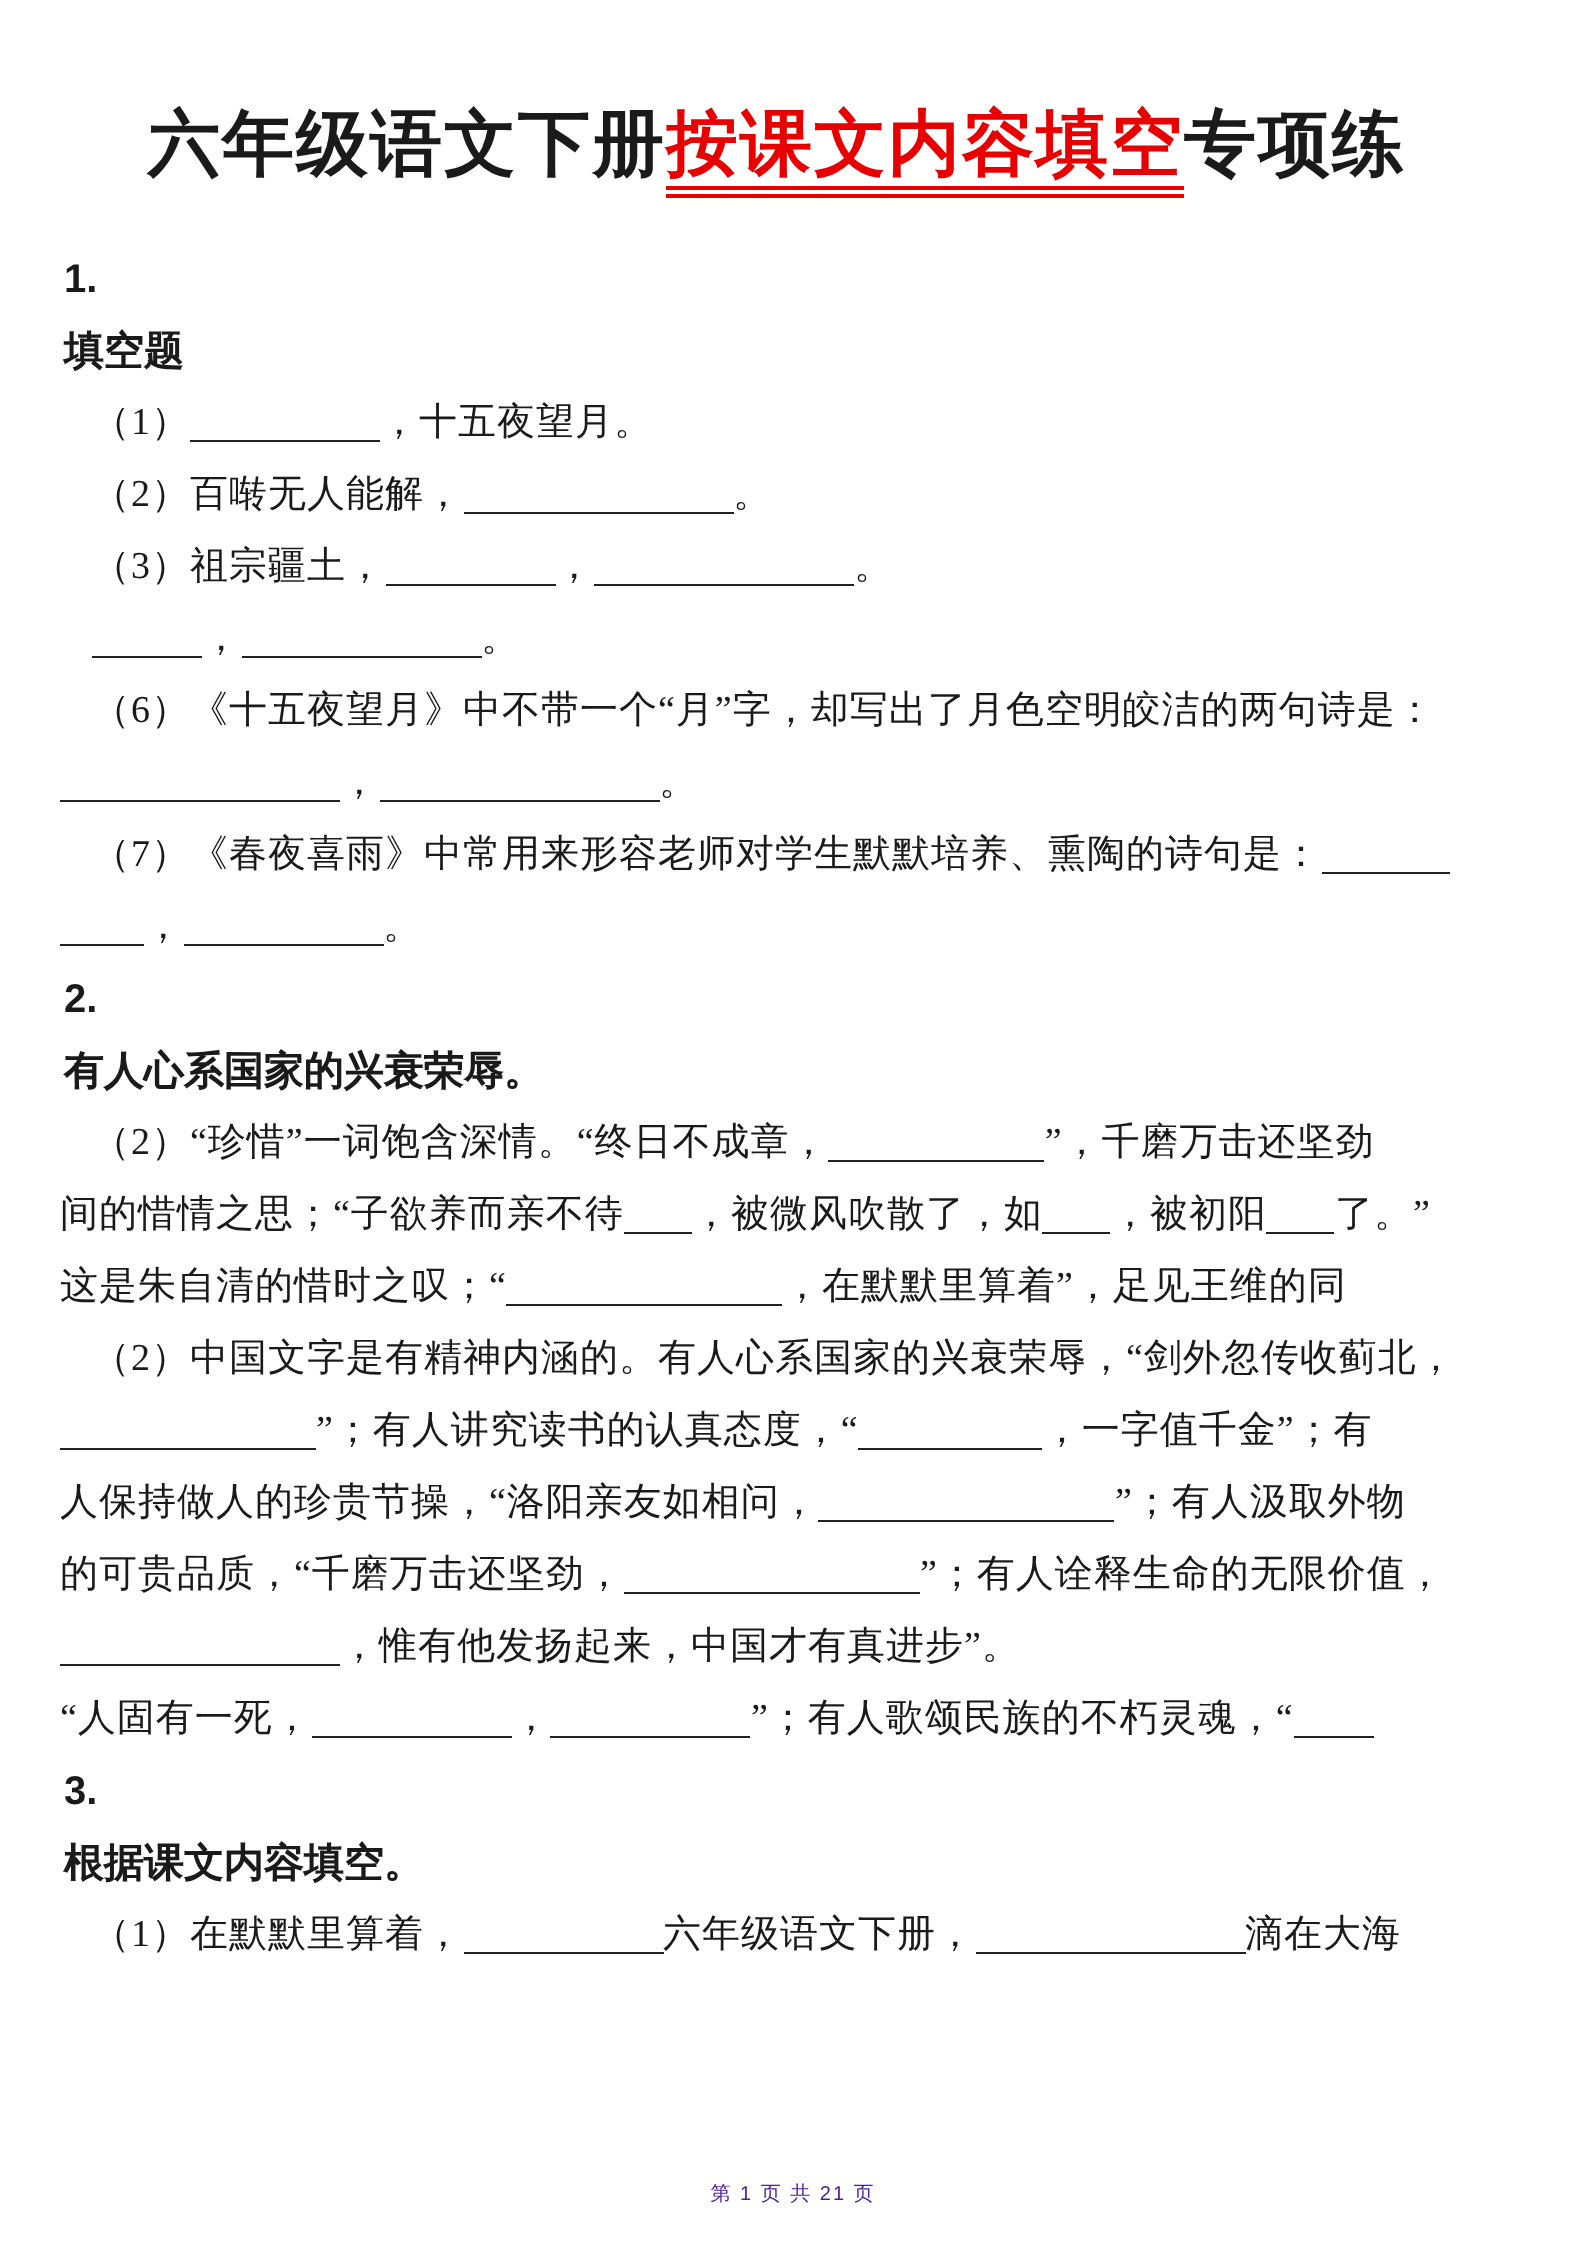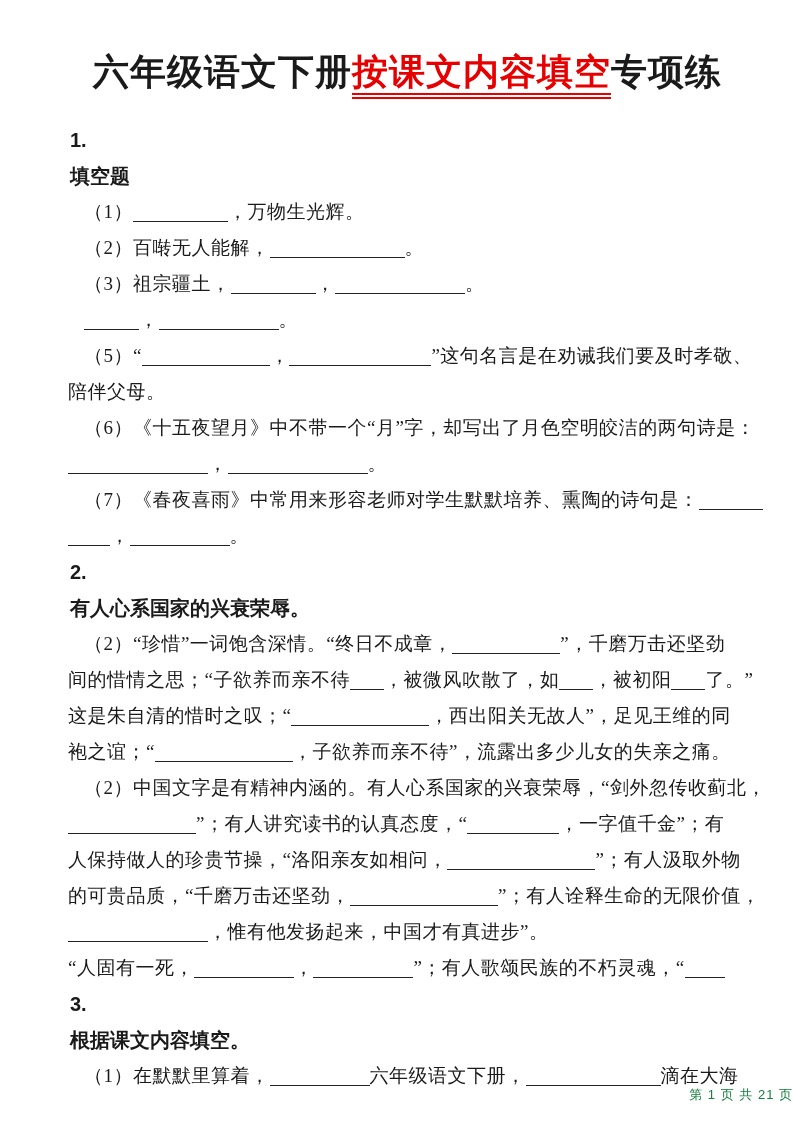--- a/index.html
+++ b/index.html
@@ -1,81 +1,76 @@
 <!DOCTYPE html>
 <html><head>
 <meta charset="utf-8">
 <style>
   html,body{margin:0;padding:0;background:#ffffff;}
   body{
     width:793px;height:1122px;position:relative;overflow:hidden;
     font-family:"Liberation Serif","DejaVu Serif",serif;color:#1a1a1a;
   }
-  .page{box-sizing:border-box;width:793px;height:1122px;padding:48px 46px 0 68px;position:relative;}
+  .page{box-sizing:border-box;width:793px;height:1122px;padding:48px 46px 0 30px;position:relative;}
   .title{
     text-align:center;margin:0 0 26px 0;
     font-family:"Liberation Sans","DejaVu Sans",sans-serif;
     font-weight:900;font-size:36px;line-height:48px;letter-spacing:1px;white-space:nowrap;
   }
   .title .hl{color:#e60000;border-bottom:6px double #e60000;padding-bottom:1px;}
   .sec-heading{
     font-family:"Liberation Sans","DejaVu Sans",sans-serif;
     font-weight:700;font-size:20px;line-height:36px;padding-left:2px;white-space:nowrap;
   }
   .sec-heading .num{display:inline-block;min-width:30px;}
   .line{font-size:19px;line-height:36px;letter-spacing:0.5px;white-space:nowrap;}
   .item .line:first-child{padding-left:16px;}
   .blank{
     display:inline-block;height:16px;vertical-align:-4px;
     border-bottom:1.6px solid #222222;
   }
   .footer{
-    position:absolute;left:0;bottom:18px;width:100%;text-align:right;
+    position:absolute;left:0;bottom:18px;width:100%;text-align:center;
     font-family:"Liberation Sans","DejaVu Sans",sans-serif;
-    font-size:13px;color:#15803d;letter-spacing:1px;
+    font-size:10px;color:#4c1d95;letter-spacing:1px;
   }
 </style>
 </head>
 <body>
 
 <div class="page">
   <h1 class="title"><span>六年级语文下册</span><span class="hl">按课文内容填空</span><span>专项练</span></h1>
 
   <div id="content">
       <div class="sec-heading"><div class="num">1.</div><div class="lab">填空题</div></div>
       <div class="item">
-        <div class="line"><span class="txt">（1）</span><span class="blank" style="width: 95px;"></span><span class="txt">，万物生光辉。</span></div>
+        <div class="line"><span class="txt">（1）</span><span class="blank" style="width: 95px;"></span><span class="txt">，十五夜望月。</span></div>
       </div>
       <div class="item">
         <div class="line"><span class="txt">（2）百啭无人能解，</span><span class="blank" style="width: 135px;"></span><span class="txt">。</span></div>
       </div>
       <div class="item">
         <div class="line"><span class="txt">（3）祖宗疆土，</span><span class="blank" style="width: 85px;"></span><span class="txt">，</span><span class="blank" style="width: 130px;"></span><span class="txt">。</span></div>
       </div>
       <div class="item">
         <div class="line"><span class="blank" style="width: 55px;"></span><span class="txt">，</span><span class="blank" style="width: 120px;"></span><span class="txt">。</span></div>
-      </div>
-      <div class="item">
-        <div class="line"><span class="txt">（5）“</span><span class="blank" style="width: 128px;"></span><span class="txt">，</span><span class="blank" style="width: 142px;"></span><span class="txt">”这句名言是在劝诫我们要及时孝敬、</span></div>
-        <div class="line"><span class="txt">陪伴父母。</span></div>
       </div>
       <div class="item">
         <div class="line"><span class="txt">（6）《十五夜望月》中不带一个“月”字，却写出了月色空明皎洁的两句诗是：</span></div>
         <div class="line"><span class="blank" style="width: 140px;"></span><span class="txt">，</span><span class="blank" style="width: 140px;"></span><span class="txt">。</span></div>
       </div>
       <div class="item">
         <div class="line"><span class="txt">（7）《春夜喜雨》中常用来形容老师对学生默默培养、熏陶的诗句是：</span><span class="blank" style="width: 64px;"></span></div>
         <div class="line"><span class="blank" style="width: 42px;"></span><span class="txt">，</span><span class="blank" style="width: 100px;"></span><span class="txt">。</span></div>
       </div>
       <div class="sec-heading"><div class="num">2.</div><div class="lab">有人心系国家的兴衰荣辱。</div></div>
       <div class="item">
         <div class="line"><span class="txt">（2）“珍惜”一词饱含深情。“终日不成章，</span><span class="blank" style="width: 108px;"></span><span class="txt">”，千磨万击还坚劲</span></div>
         <div class="line"><span class="txt">间的惜情之思；“子欲养而亲不待</span><span class="blank" style="width: 34px;"></span><span class="txt">，被微风吹散了，如</span><span class="blank" style="width: 34px;"></span><span class="txt">，被初阳</span><span class="blank" style="width: 34px;"></span><span class="txt">了。”</span></div>
-        <div class="line"><span class="txt">这是朱自清的惜时之叹；“</span><span class="blank" style="width: 138px;"></span><span class="txt">，西出阳关无故人”，足见王维的同</span></div>
-        <div class="line"><span class="txt">袍之谊；“</span><span class="blank" style="width: 138px;"></span><span class="txt">，子欲养而亲不待”，流露出多少儿女的失亲之痛。</span></div>
+        <div class="line"><span class="txt">这是朱自清的惜时之叹；“</span><span class="blank" style="width: 138px;"></span><span class="txt">，在默默里算着”，足见王维的同</span></div>
       </div>
       <div class="item">
         <div class="line"><span class="txt">（2）中国文字是有精神内涵的。有人心系国家的兴衰荣辱，“剑外忽传收蓟北，</span></div>
         <div class="line"><span class="blank" style="width: 128px;"></span><span class="txt">”；有人讲究读书的认真态度，“</span><span class="blank" style="width: 92px;"></span><span class="txt">，一字值千金”；有</span></div>
         <div class="line"><span class="txt">人保持做人的珍贵节操，“洛阳亲友如相问，</span><span class="blank" style="width: 148px;"></span><span class="txt">”；有人汲取外物</span></div>
         <div class="line"><span class="txt">的可贵品质，“千磨万击还坚劲，</span><span class="blank" style="width: 148px;"></span><span class="txt">”；有人诠释生命的无限价值，</span></div>
         <div class="line"><span class="blank" style="width: 140px;"></span><span class="txt">，惟有他发扬起来，中国才有真进步”。</span></div>
         <div class="line"><span class="txt">“人固有一死，</span><span class="blank" style="width: 100px;"></span><span class="txt">，</span><span class="blank" style="width: 100px;"></span><span class="txt">”；有人歌颂民族的不朽灵魂，“</span><span class="blank" style="width: 40px;"></span></div>
       </div>
       <div class="sec-heading"><div class="num">3.</div><div class="lab">根据课文内容填空。</div></div>

